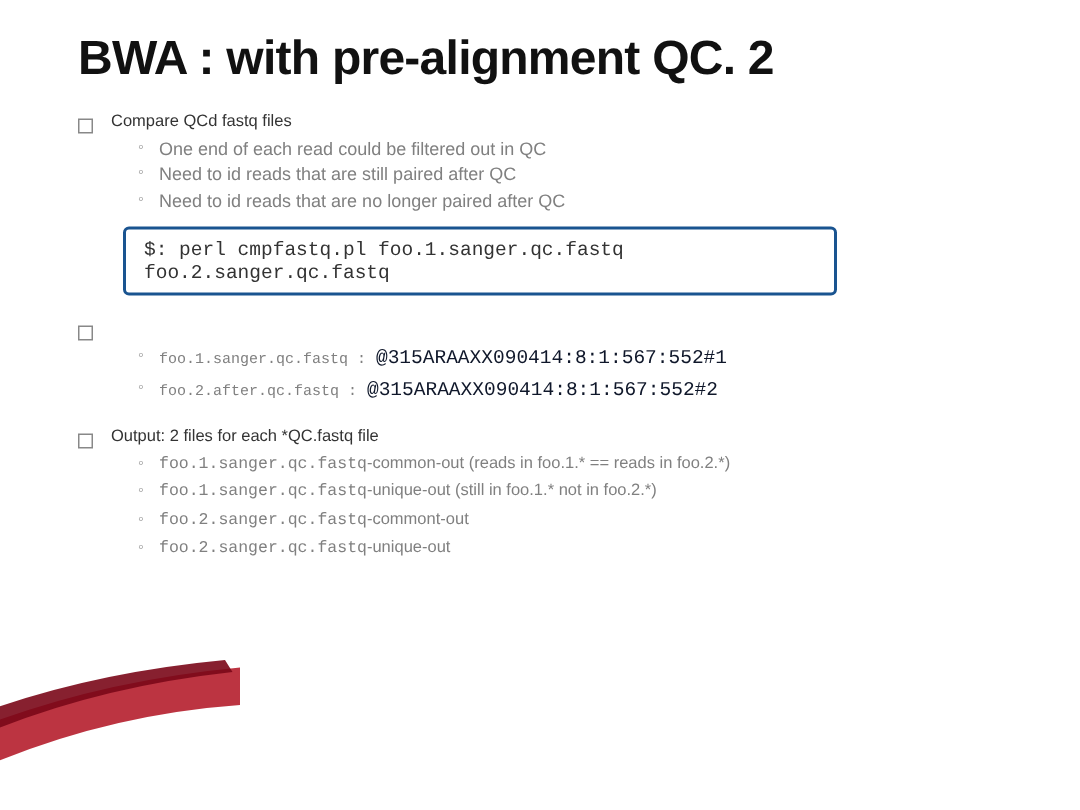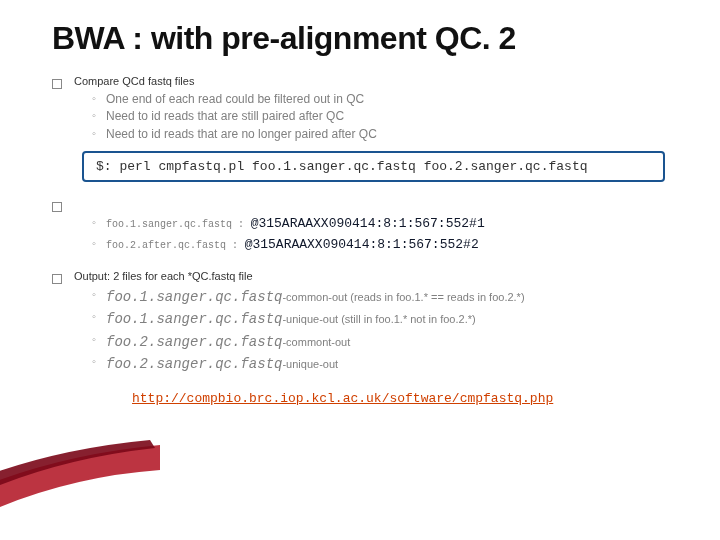--- a/index.html
+++ b/index.html
@@ -60,21 +60,21 @@
     font-size: 11px;
   }
   .command-box {
     border: 2px solid #1a5490;
     border-radius: 4px;
     padding: 6px 12px;
     margin: 8px 0 16px 30px;
     font-size: 13px;
     font-family: "Courier New", monospace;
     color: #333;
-    width: 583px;
+    width: 476px;
   }
   .matched-list {
     margin-left: 40px;
     margin-top: 2px;
     margin-bottom: 14px;
   }
   .matched-item {
     font-size: 11px;
     color: #808080;
     line-height: 1.6;
@@ -105,21 +105,21 @@
     padding-left: 14px;
   }
   .output-item::before {
     content: "◦";
     position: absolute;
     left: 0;
     top: 0;
     color: #999;
     font-size: 11px;
   }
-  .mono-small { font-family: "Courier New", monospace; font-size: 14px; color: #808080; font-style: italic; }
+  .mono-small { font-family: "Courier New", monospace; font-size: 11px; color: #808080; }
   .link {
     color: #d04000;
     text-decoration: underline;
     font-size: 13px;
     display: block;
     margin-top: 16px;
     margin-left: 80px;
     font-family: "Courier New", monospace;
   }
   .swoosh {
@@ -174,19 +174,18 @@
       <span class="mono-small">foo.1.sanger.qc.fastq</span><span>-unique-out</span><span> (still in foo.1.* not in foo.2.*)</span>
     </div>
     <div class="output-item">
       <span class="mono-small">foo.2.sanger.qc.fastq</span><span>-commont-out</span>
     </div>
     <div class="output-item">
       <span class="mono-small">foo.2.sanger.qc.fastq</span><span>-unique-out</span>
     </div>
   </div>
 
-  <a class="link">http://compbio.brc.iop.kcl.ac.uk/software/cmpfastq.php</a>
 </div>
 
 <svg class="swoosh" viewBox="0 0 300 120">
   <path d="M 0 100 Q 120 20 280 5 L 280 30 Q 140 40 20 120 Z" fill="#b01020" opacity="0.85"></path>
   <path d="M 0 90 Q 110 15 270 0 L 275 8 Q 120 25 10 105 Z" fill="#7a0818" opacity="0.9"></path>
 </svg>
 
 </body></html>

